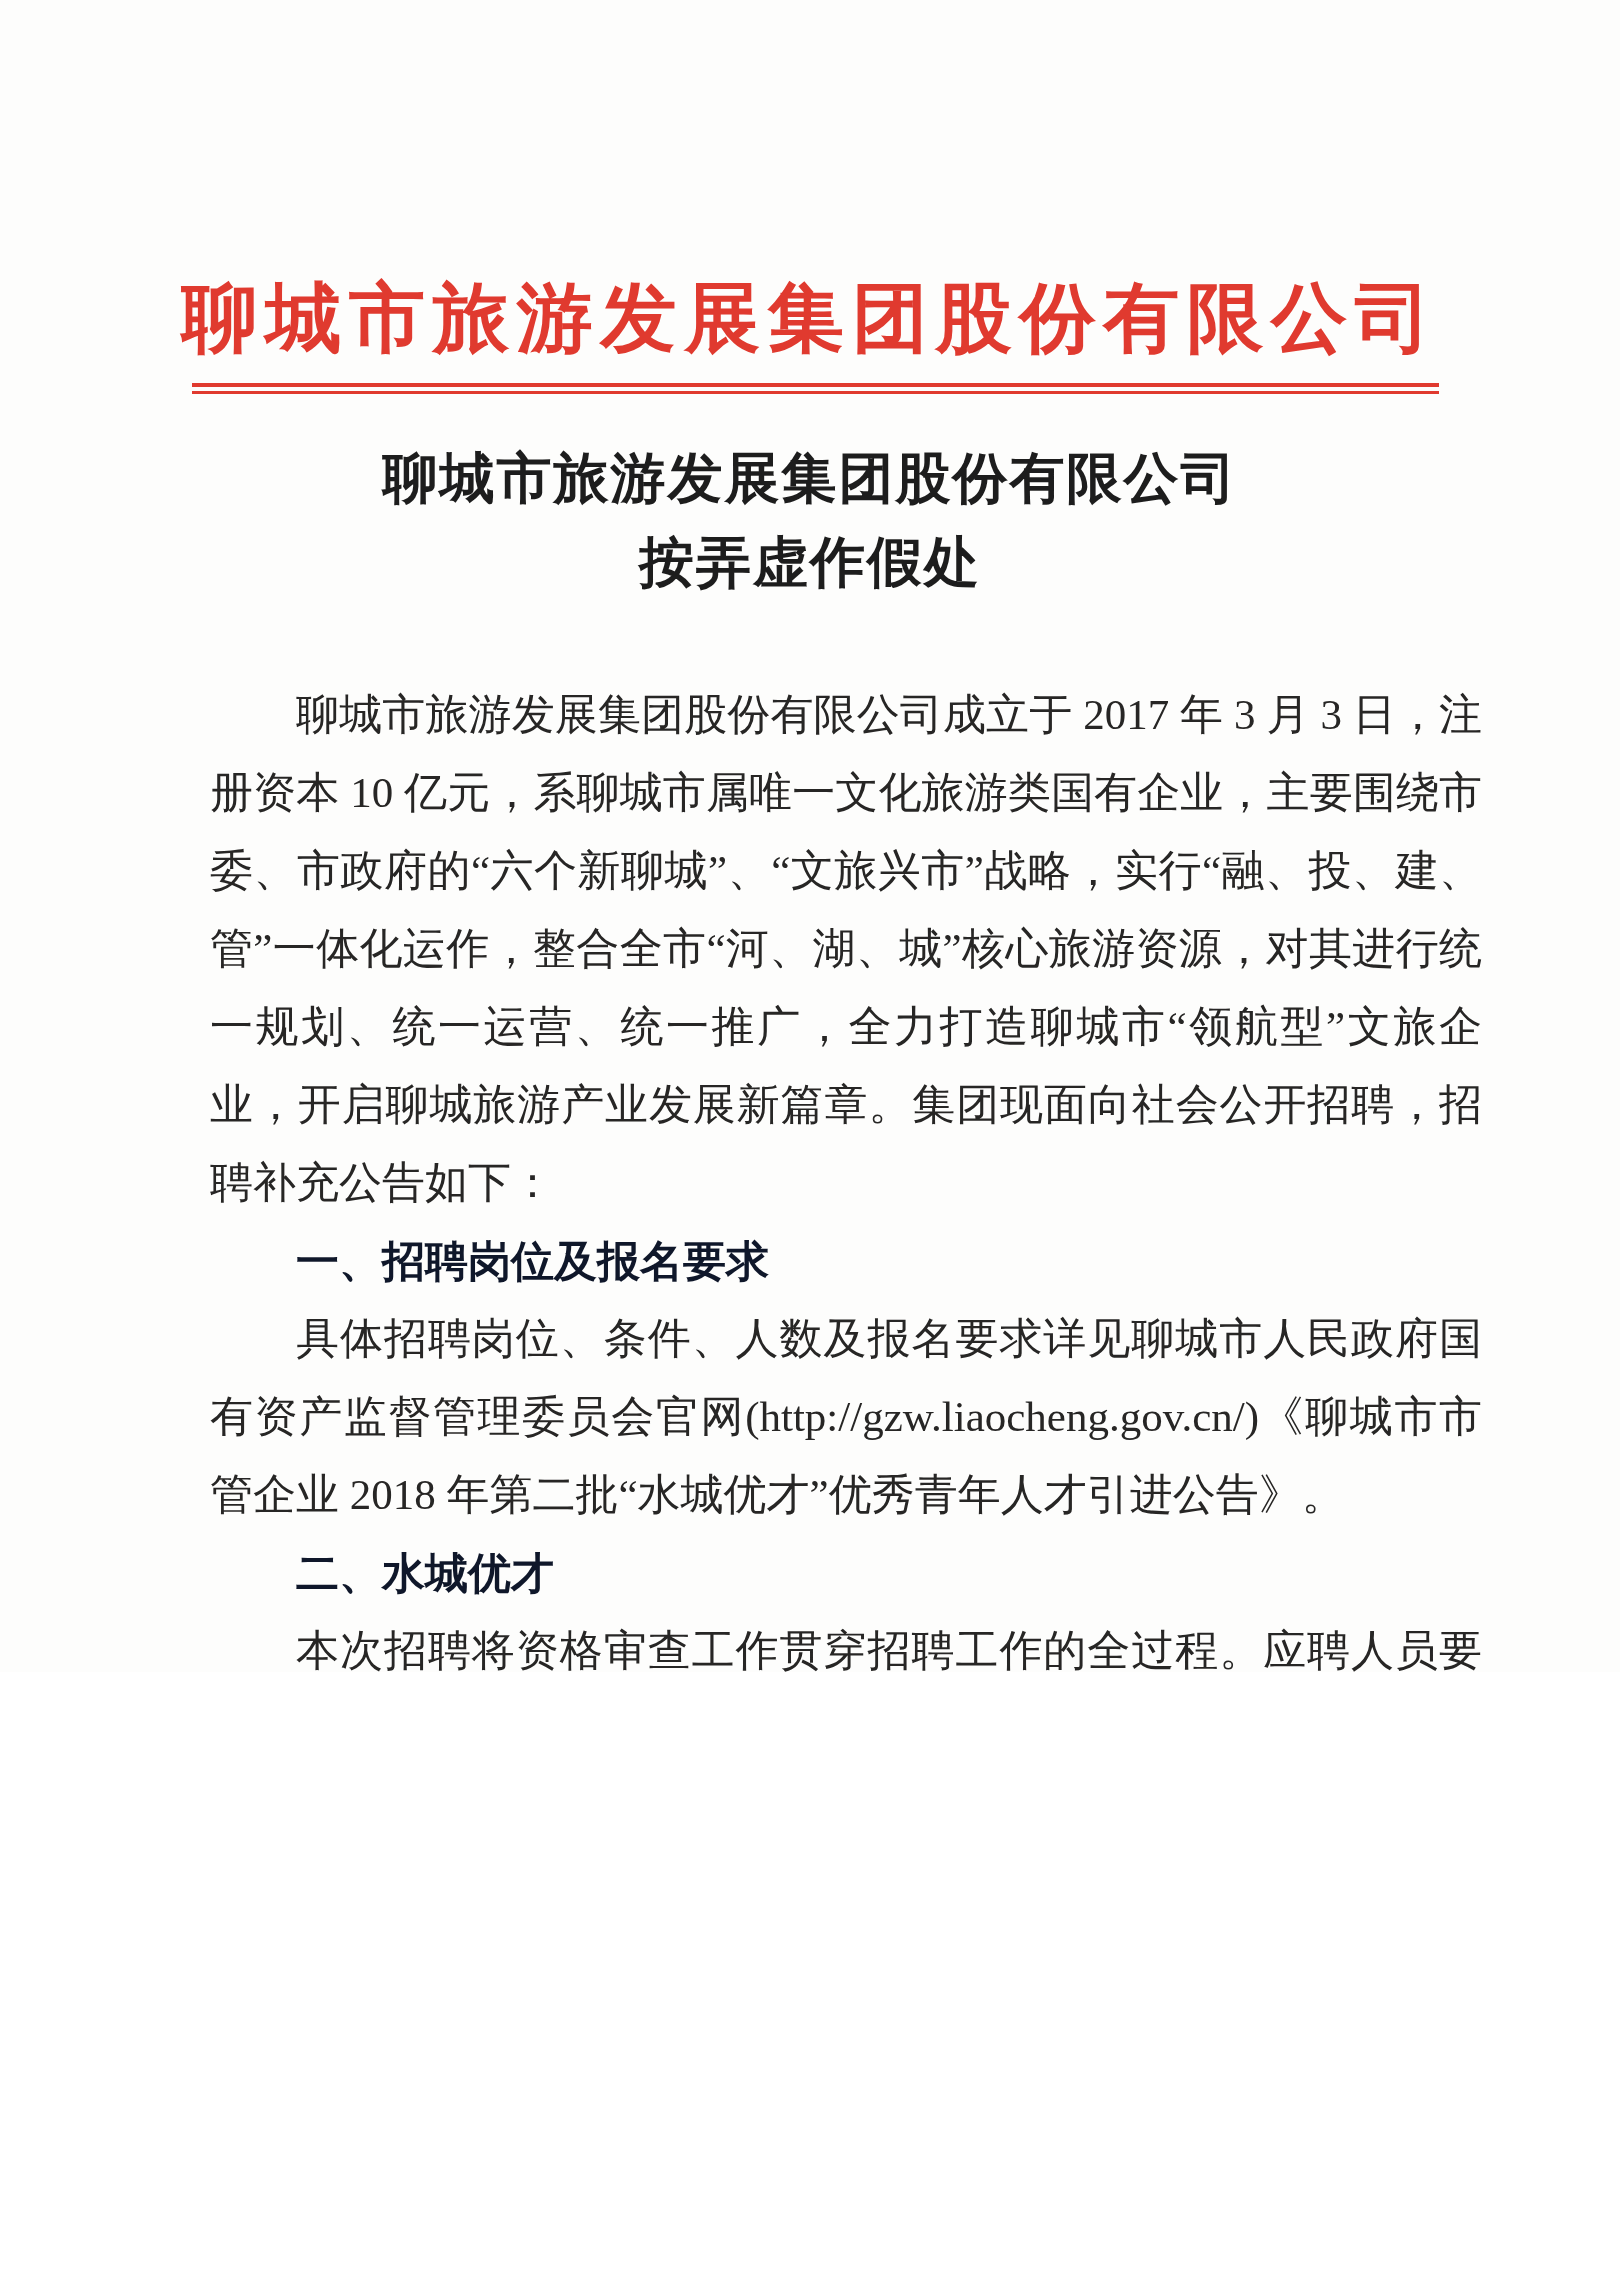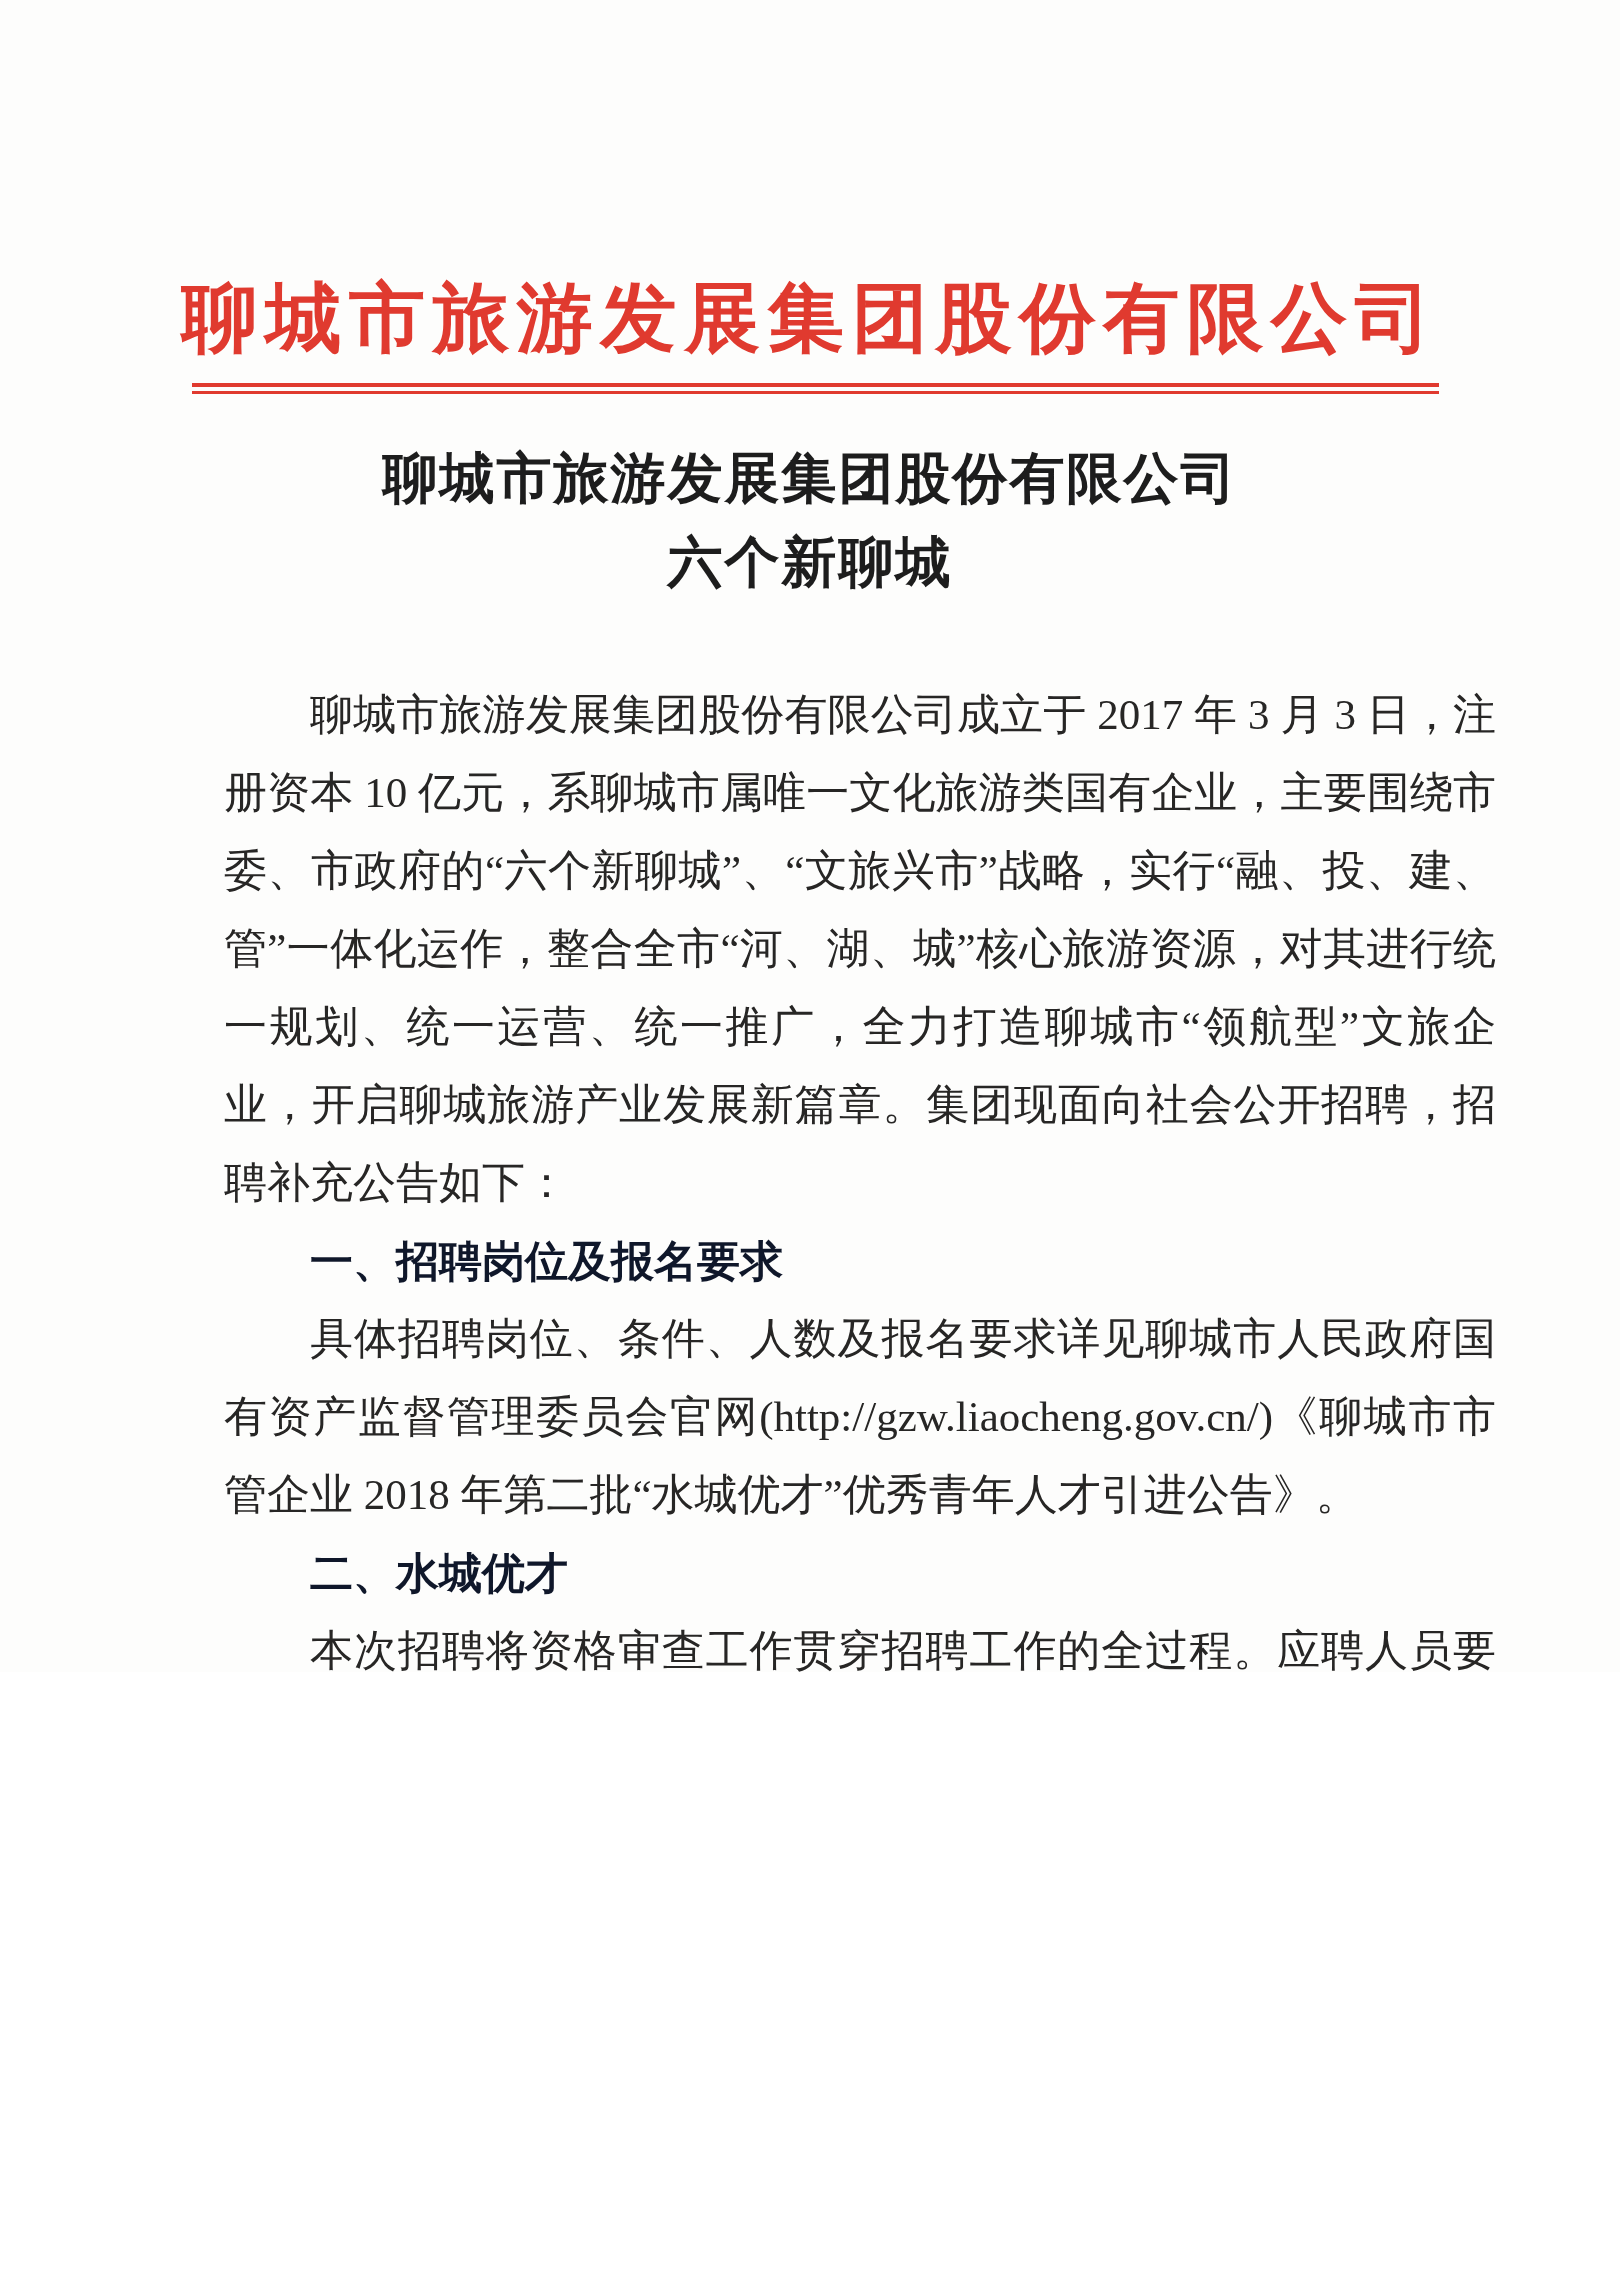--- a/index.html
+++ b/index.html
@@ -52,21 +52,21 @@
     font-weight: bold;
     color: #1d1d1d;
     letter-spacing: 2px;
     font-family: "Liberation Serif", "DejaVu Serif", serif;
   }
   .doc-title .title-line { display: block; }
   
   .doc-body {
     position: absolute;
     top: 676px;
-    left: 224px;
+    left: 210px;
     width: 1272px;
     font-size: 43px;
     line-height: 78px;
     color: #272625;
     text-align: justify;
     text-align-last: left;
   }
   .para {
     margin: 0;
     text-indent: 2em;
@@ -102,21 +102,21 @@
 
   <div class="letterhead">聊城市旅游发展集团股份有限公司</div>
 
   <div class="double-rule">
     <div class="rule rule-thick"></div>
     <div class="rule rule-thin"></div>
   </div>
 
   <h1 class="doc-title">
     <span class="title-line">聊城市旅游发展集团股份有限公司</span>
-    <span class="title-line">六个新聊城</span>
+    <span class="title-line">按弄虚作假处</span>
   </h1>
 
   <main class="doc-body">
     <p class="para">聊城市旅游发展集团股份有限公司成立于 2017 年 3 月 3 日，注册资本 10 亿元，系聊城市属唯一文化旅游类国有企业，主要围绕市委、市政府的“六个新聊城”、“文旅兴市”战略，实行“融、投、建、管”一体化运作，整合全市“河、湖、城”核心旅游资源，对其进行统一规划、统一运营、统一推广，全力打造聊城市“领航型”文旅企业，开启聊城旅游产业发展新篇章。集团现面向社会公开招聘，招聘补充公告如下：</p>
     <h2 class="heading">一、招聘岗位及报名要求</h2>
     <p class="para">具体招聘岗位、条件、人数及报名要求详见聊城市人民政府国有资产监督管理委员会官网(http://gzw.liaocheng.gov.cn/)《聊城市市管企业 2018 年第二批“水城优才”优秀青年人才引进公告》。</p>
     <h2 class="heading">二、水城优才</h2>
     <p class="para">本次招聘将资格审查工作贯穿招聘工作的全过程。应聘人员要仔细阅读招聘公告及补充公告，填写、信息等必须真实、信息等必须真实、全面、准确。主要信息填报不实的，按弄虚作假处</p>
   </main>
 

